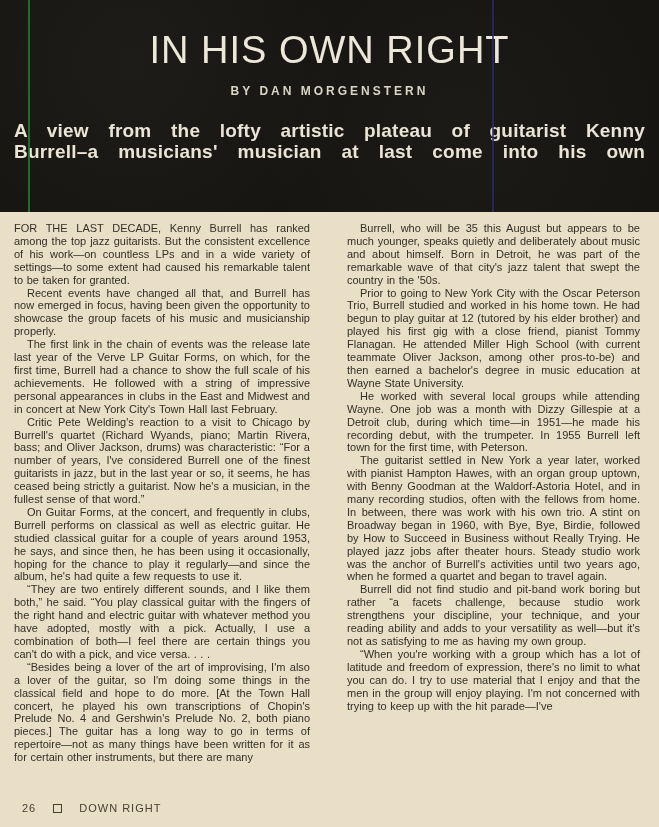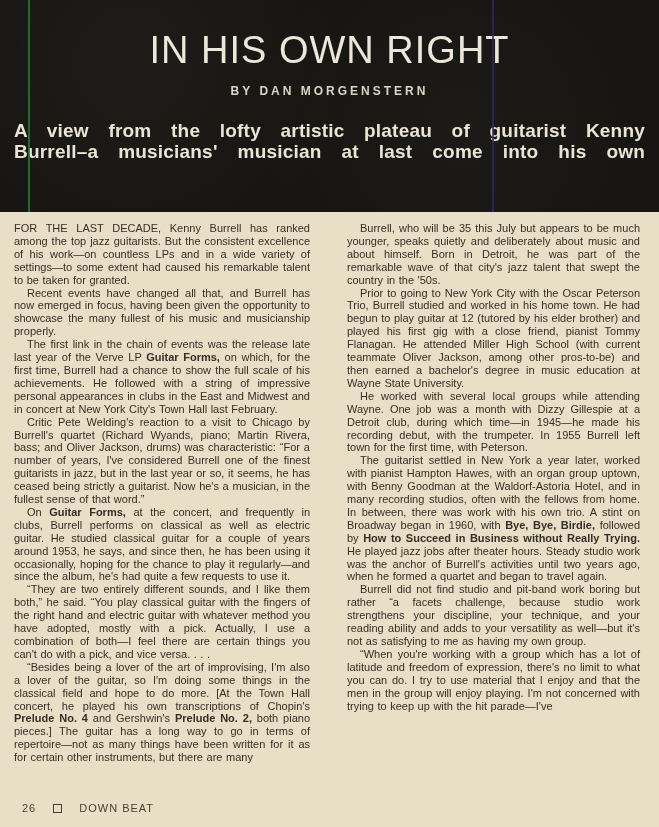--- a/index.html
+++ b/index.html
@@ -26,21 +26,21 @@
   .deck-line{text-align:justify;text-align-last:justify;}
 
   
   .paper{position:absolute;top:212px;left:0;width:659px;height:615px;background:#e9dfc7;}
   .cols{display:flex;gap:37px;padding:10px 19px 0 14px;}
   .col-left{width:296px;}
   .col-right{width:293px;}
   .body-par{margin:0;font-size:11px;line-height:12.9px;color:#332e27;
             text-align:justify;word-spacing:.5px;}
   .ind{text-indent:13px;}
-  .b{font-weight:700;}
+  .b{font-weight:400;}
 
   .footer{position:absolute;left:22px;bottom:13px;display:flex;align-items:center;
           gap:17px;font-size:11px;font-weight:400;color:#453f35;letter-spacing:1px;}
   .sq{display:inline-block;width:9px;height:9px;border:1.5px solid #453f35;
       box-sizing:border-box;}
 </style>
 </head>
 <body>
 
 <div class="page">
@@ -54,36 +54,36 @@
     <div class="deck">
       <div class="deck-line">A view from the lofty artistic plateau of guitarist Kenny</div>
       <div class="deck-line">Burrell–a musicians' musician  at last come into his own</div>
     </div>
   </header>
 
   <main class="paper">
     <div class="cols">
       <div class="col-left" id="col-left">
           <p class="body-par"><span>FOR THE LAST DECADE, Kenny Burrell has ranked among the top jazz guitarists.  But the consistent excellence of his work—on countless LPs and in a wide variety of settings—to some extent had caused his remarkable talent to be taken for granted.</span></p>
-          <p class="body-par ind"><span>Recent events have changed all that, and Burrell has now emerged in focus, having been given the opportunity to showcase the many fullest of his music and musicianship properly.</span></p>
+          <p class="body-par ind"><span>Recent events have changed all that, and Burrell has now emerged in focus, having been given the opportunity to showcase the group facets of his music and musicianship properly.</span></p>
           <p class="body-par ind"><span>The first link in the chain of events was the release late last year of the Verve LP </span><span class="b">Guitar Forms,</span><span> on which, for the first time, Burrell had a chance to show the full scale of his achievements.  He followed with a string of impressive personal appearances in clubs in the East and Midwest and in concert at New York City's Town Hall last February.</span></p>
           <p class="body-par ind"><span>Critic Pete Welding's reaction to a visit to Chicago by Burrell's quartet (Richard Wyands, piano; Martin Rivera, bass; and Oliver Jackson, drums) was characteristic: “For a number of years, I've considered Burrell one of the finest guitarists in jazz, but in the last year or so, it seems, he has ceased being strictly a guitarist.  Now he's a musician, in the fullest sense of that word.”</span></p>
           <p class="body-par ind"><span>On </span><span class="b">Guitar Forms,</span><span> at the concert, and frequently in clubs, Burrell performs on classical as well as electric guitar.  He studied classical guitar for a couple of years around 1953, he says, and since then, he has been using it occasionally, hoping for the chance to play it regularly—and since the album, he's had quite a few requests to use it.</span></p>
           <p class="body-par ind"><span>“They are two entirely different sounds, and I like them both,” he said. “You play classical guitar with the fingers of the right hand and electric guitar with whatever method you have adopted, mostly with a pick. Actually, I use a combination of both—I feel there are certain things you can't do with a pick, and vice versa. . . .</span></p>
           <p class="body-par ind"><span>“Besides being a lover of the art of improvising, I'm also a lover of the guitar, so I'm doing some things in the classical field and hope to do more. [At the Town Hall concert, he played his own transcriptions of Chopin's </span><span class="b">Prelude No. 4</span><span> and Gershwin's </span><span class="b">Prelude No. 2,</span><span> both piano pieces.] The guitar has a long way to go in terms of repertoire—not as many things have been written for it as for certain other instruments, but there are many</span></p>
         </div>
       <div class="col-right" id="col-right">
-          <p class="body-par ind"><span>Burrell, who will be 35 this July but appears to be much younger, speaks quietly and deliberately about music and about himself.  Born in Detroit, he was part of the remarkable wave of that city's jazz talent that swept the country in the '50s.</span></p>
+          <p class="body-par ind"><span>Burrell, who will be 35 this August but appears to be much younger, speaks quietly and deliberately about music and about himself.  Born in Detroit, he was part of the remarkable wave of that city's jazz talent that swept the country in the '50s.</span></p>
           <p class="body-par ind"><span>Prior to going to New York City with the Oscar Peterson Trio, Burrell studied and worked in his home town.  He had begun to play guitar at 12 (tutored by his elder brother) and played his first gig with a close friend, pianist Tommy Flanagan.  He attended Miller High School (with current teammate Oliver Jackson, among other pros-to-be) and then earned a bachelor's degree in music education at Wayne State University.</span></p>
-          <p class="body-par ind"><span>He worked with several local groups while attending Wayne. One job was a month with Dizzy Gillespie at a Detroit club, during which time—in 1945—he made his recording debut, with the trumpeter.  In 1955 Burrell left town for the first time, with Peterson.</span></p>
+          <p class="body-par ind"><span>He worked with several local groups while attending Wayne. One job was a month with Dizzy Gillespie at a Detroit club, during which time—in 1951—he made his recording debut, with the trumpeter.  In 1955 Burrell left town for the first time, with Peterson.</span></p>
           <p class="body-par ind"><span>The guitarist settled in New York a year later, worked with pianist Hampton Hawes, with an organ group uptown, with Benny Goodman at the Waldorf-Astoria Hotel, and in many recording studios, often with the fellows from home. In between, there was work with his own trio. A stint on Broadway began in 1960, with </span><span class="b">Bye, Bye, Birdie,</span><span> followed by </span><span class="b">How to Succeed in Business without Really Trying.</span><span> He played jazz jobs after theater hours.  Steady studio work was the anchor of Burrell's activities until two years ago, when he formed a quartet and began to travel again.</span></p>
           <p class="body-par ind"><span>Burrell did not find studio and pit-band work boring but rather “a facets challenge, because studio work strengthens your discipline, your technique, and your reading ability and adds to your versatility as well—but it's not as satisfying to me as having my own group.</span></p>
           <p class="body-par ind"><span>“When you're working with a group which has a lot of latitude and freedom of expression, there's no limit to what you can do. I try to use material that I enjoy and that the men in the group will enjoy playing. I'm not concerned with trying to keep up with the hit parade—I've</span></p>
         </div>
     </div>
     <footer class="footer">
       <span>26</span>
       <span class="sq"></span>
-      <span>DOWN BEAT</span>
+      <span>DOWN RIGHT</span>
     </footer>
   </main>
 
 </div>
 
 </body></html>

